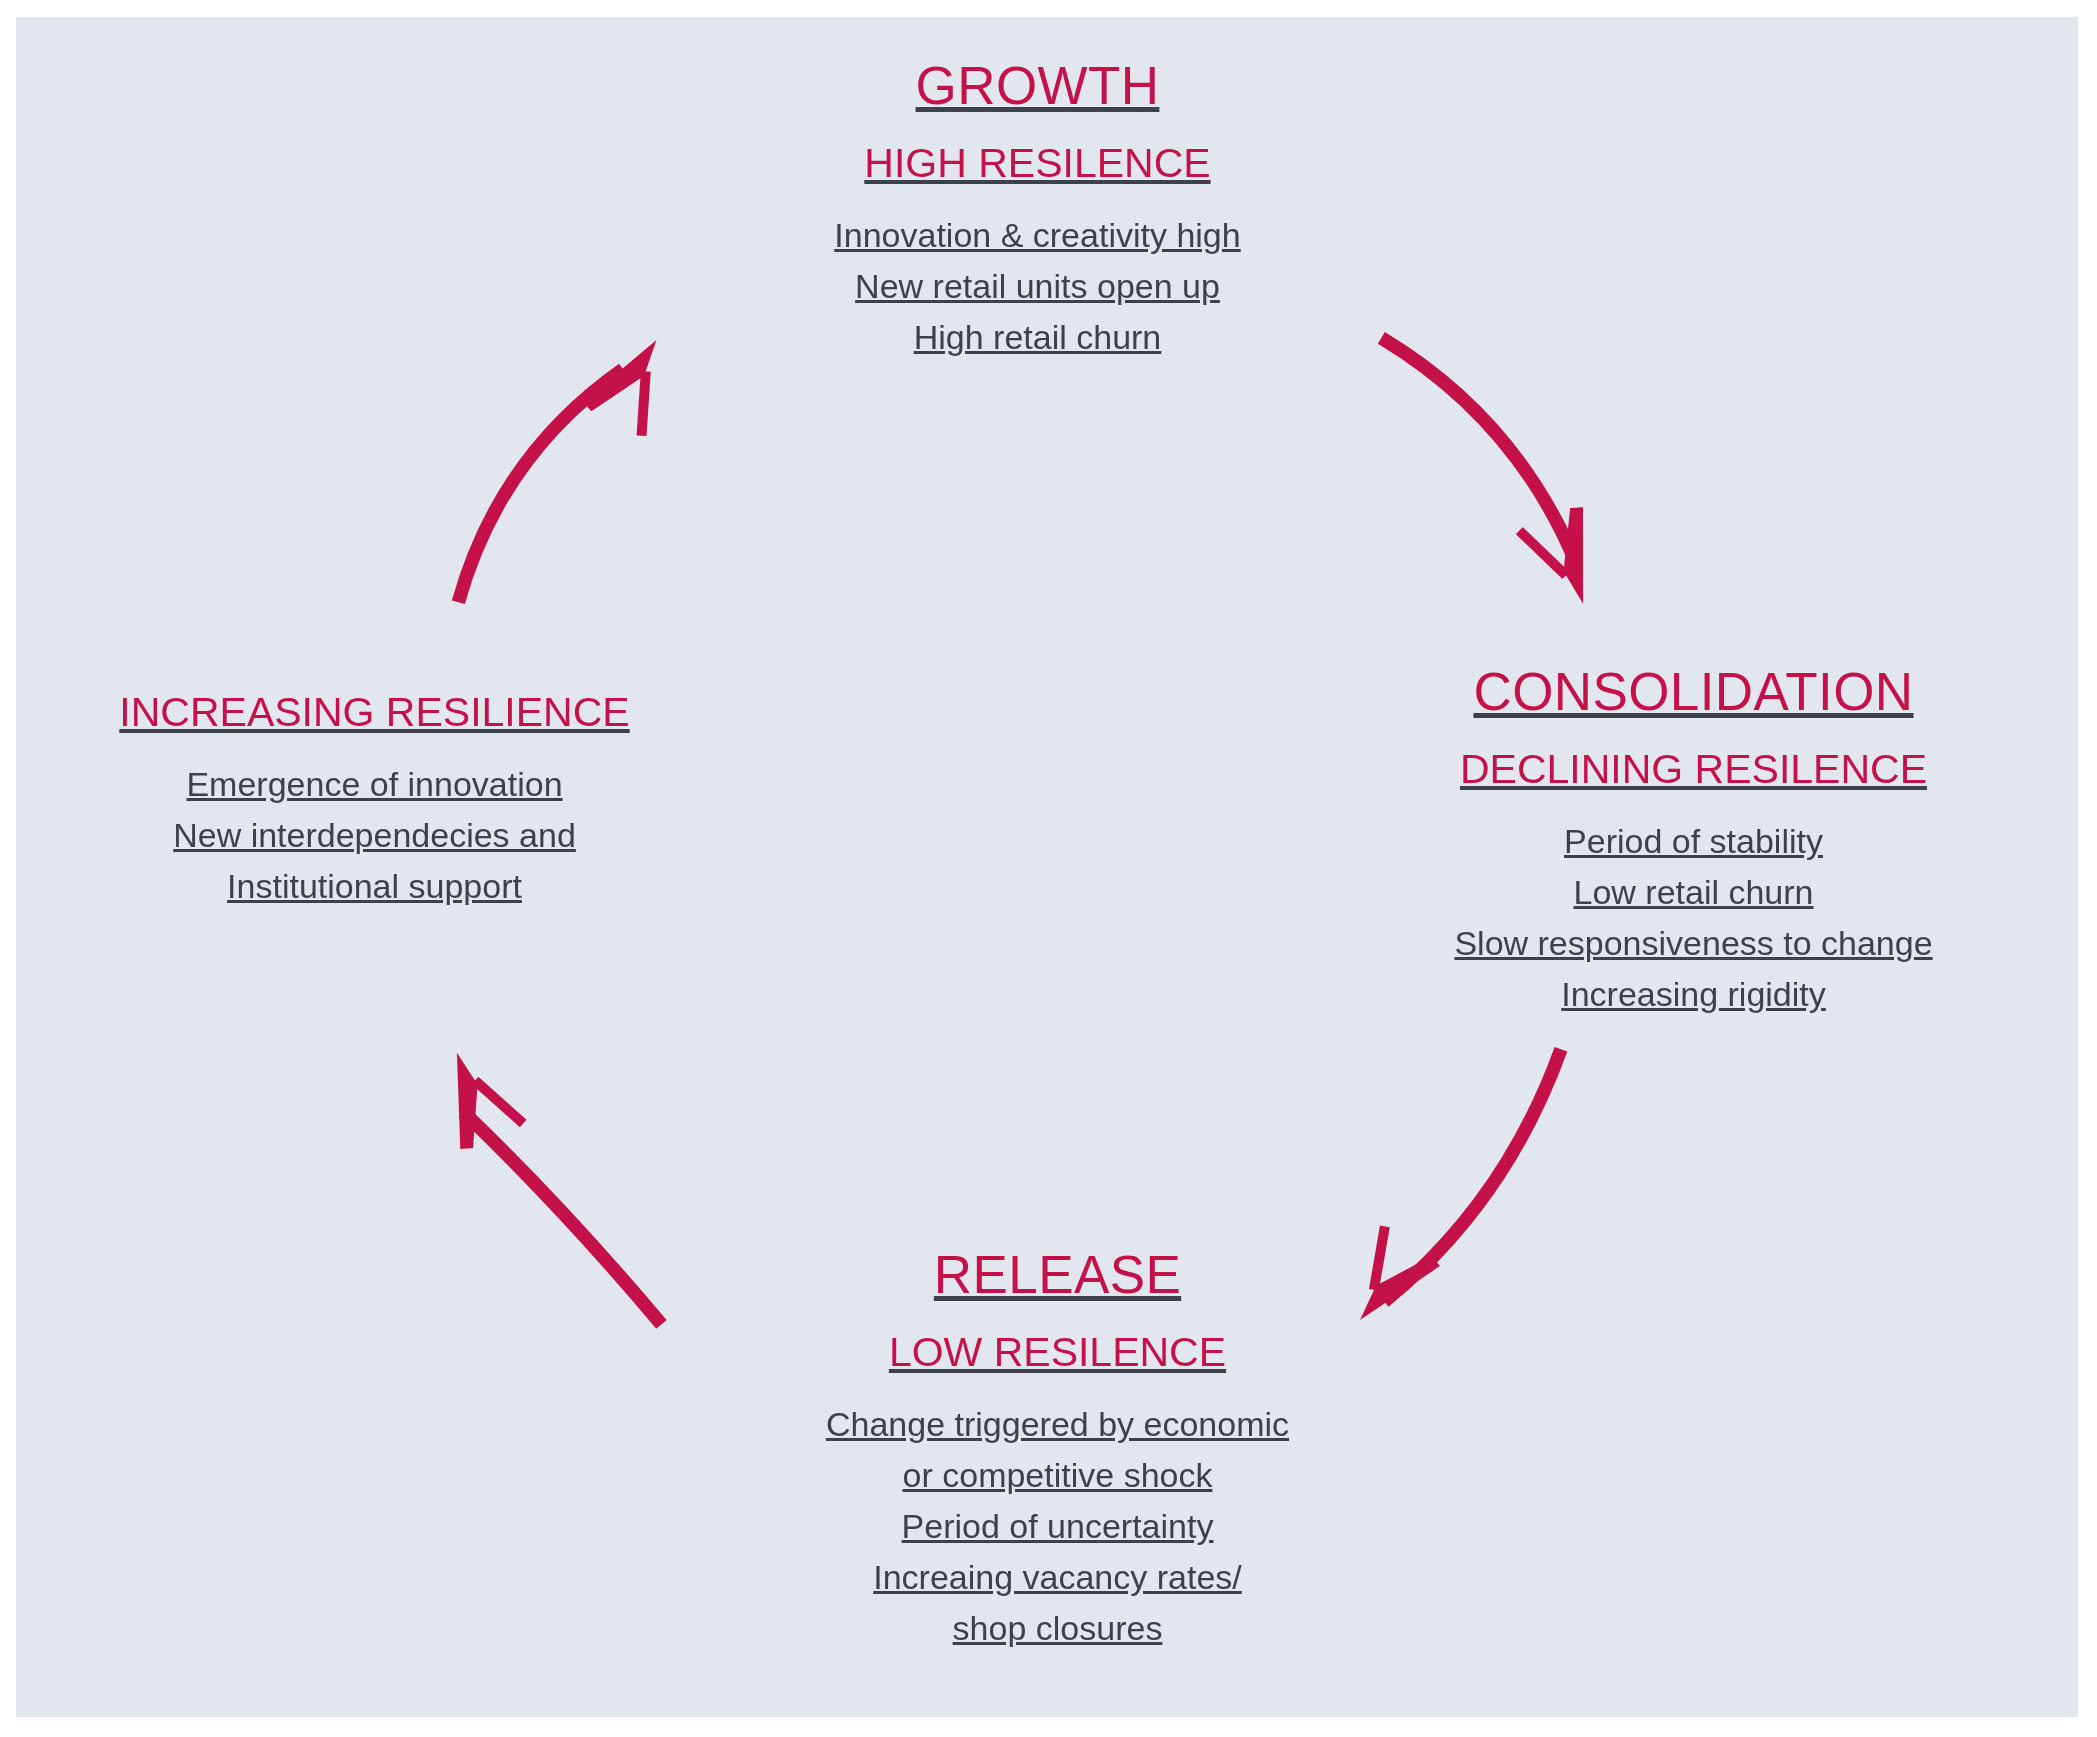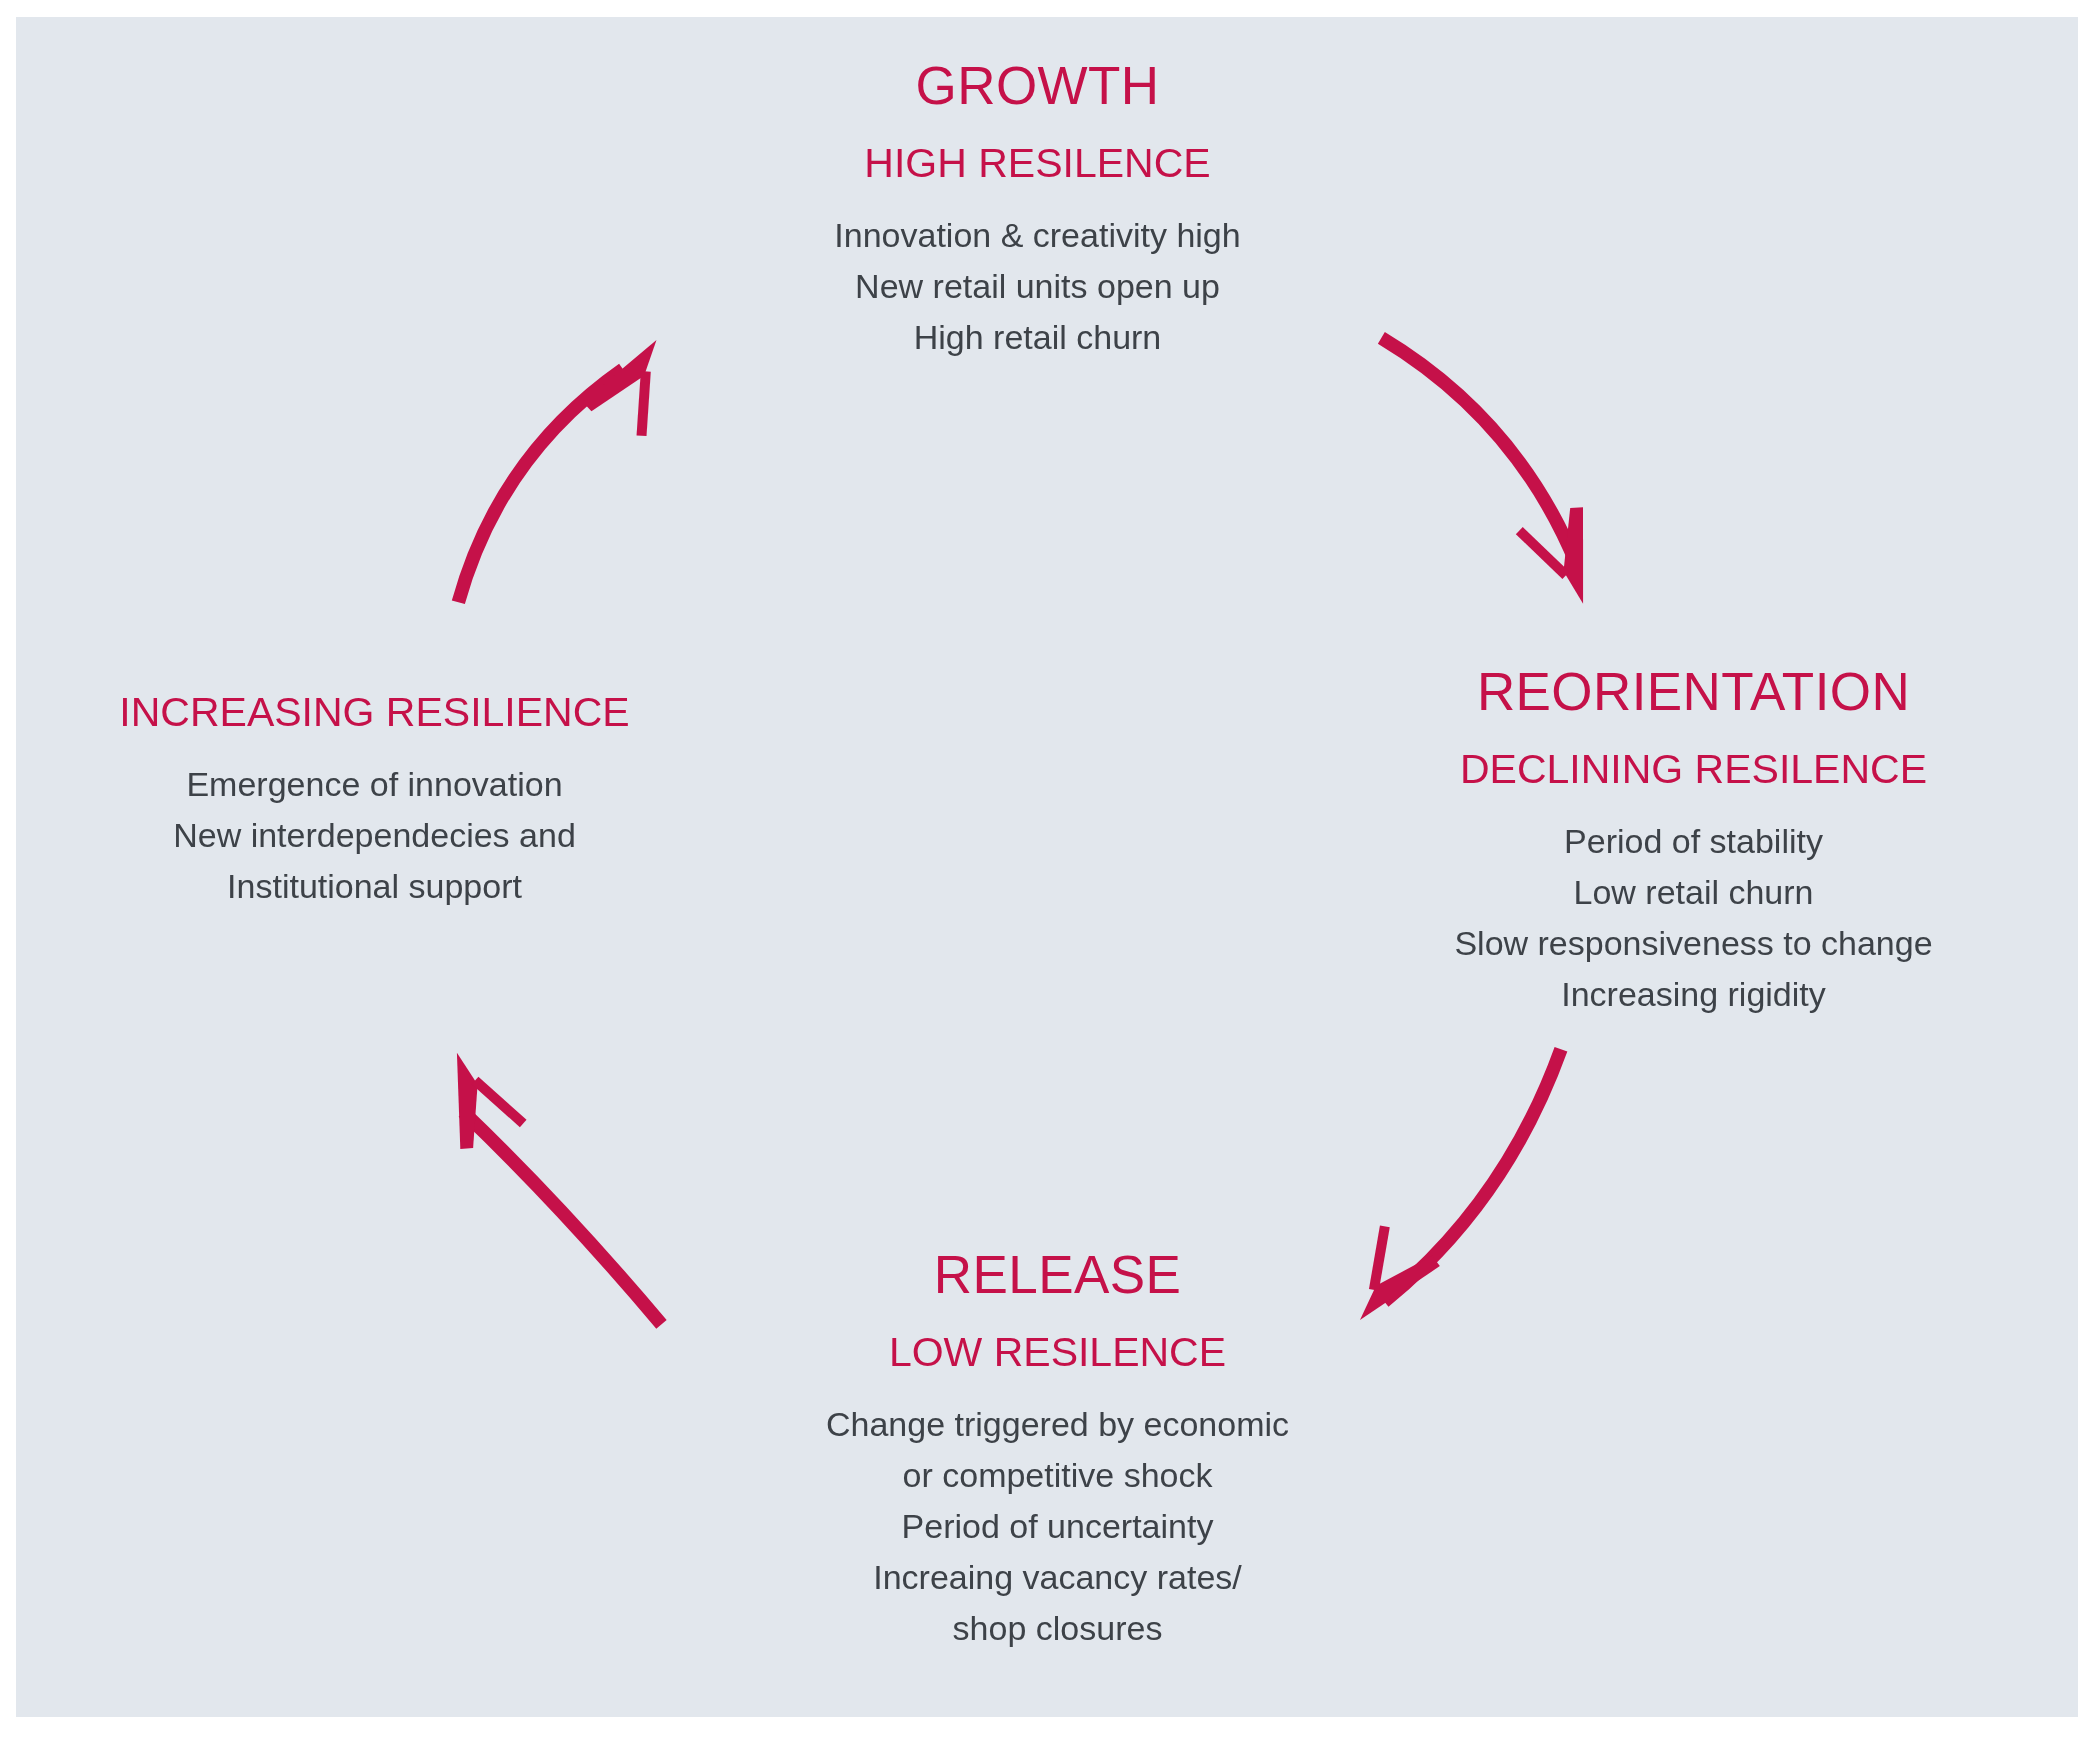--- a/index.html
+++ b/index.html
@@ -32,20 +32,21 @@
     stroke:var(--accent,#c51149);
     stroke-width:14px;
     fill:none;
     stroke-linecap:butt;
   }
   .phase{
     position:absolute;
     width:713px;
     text-align:center;
     color:var(--body,#3d4248);
+    text-decoration:underline;
   }
   .phase-title{
     font-size:53px;
     line-height:57px;
     font-weight:400;
     color:var(--accent,#c51149);
     letter-spacing:0.4px;
   }
   .phase-subtitle{
     font-size:41px;
@@ -110,21 +111,21 @@
     <div class="phase-title">GROWTH</div>
     <div class="phase-subtitle">HIGH RESILENCE</div>
     <div class="phase-lines">
       <div>Innovation &amp; creativity high</div>
       <div>New retail units open up</div>
       <div>High retail churn</div>
     </div>
   </div>
 
   <div class="phase phase-consolidation">
-    <div class="phase-title">REORIENTATION</div>
+    <div class="phase-title">CONSOLIDATION</div>
     <div class="phase-subtitle">DECLINING RESILENCE</div>
     <div class="phase-lines">
       <div>Period of stability</div>
       <div>Low retail churn</div>
       <div>Slow responsiveness to change</div>
       <div>Increasing rigidity</div>
     </div>
   </div>
 
   <div class="phase phase-release">

